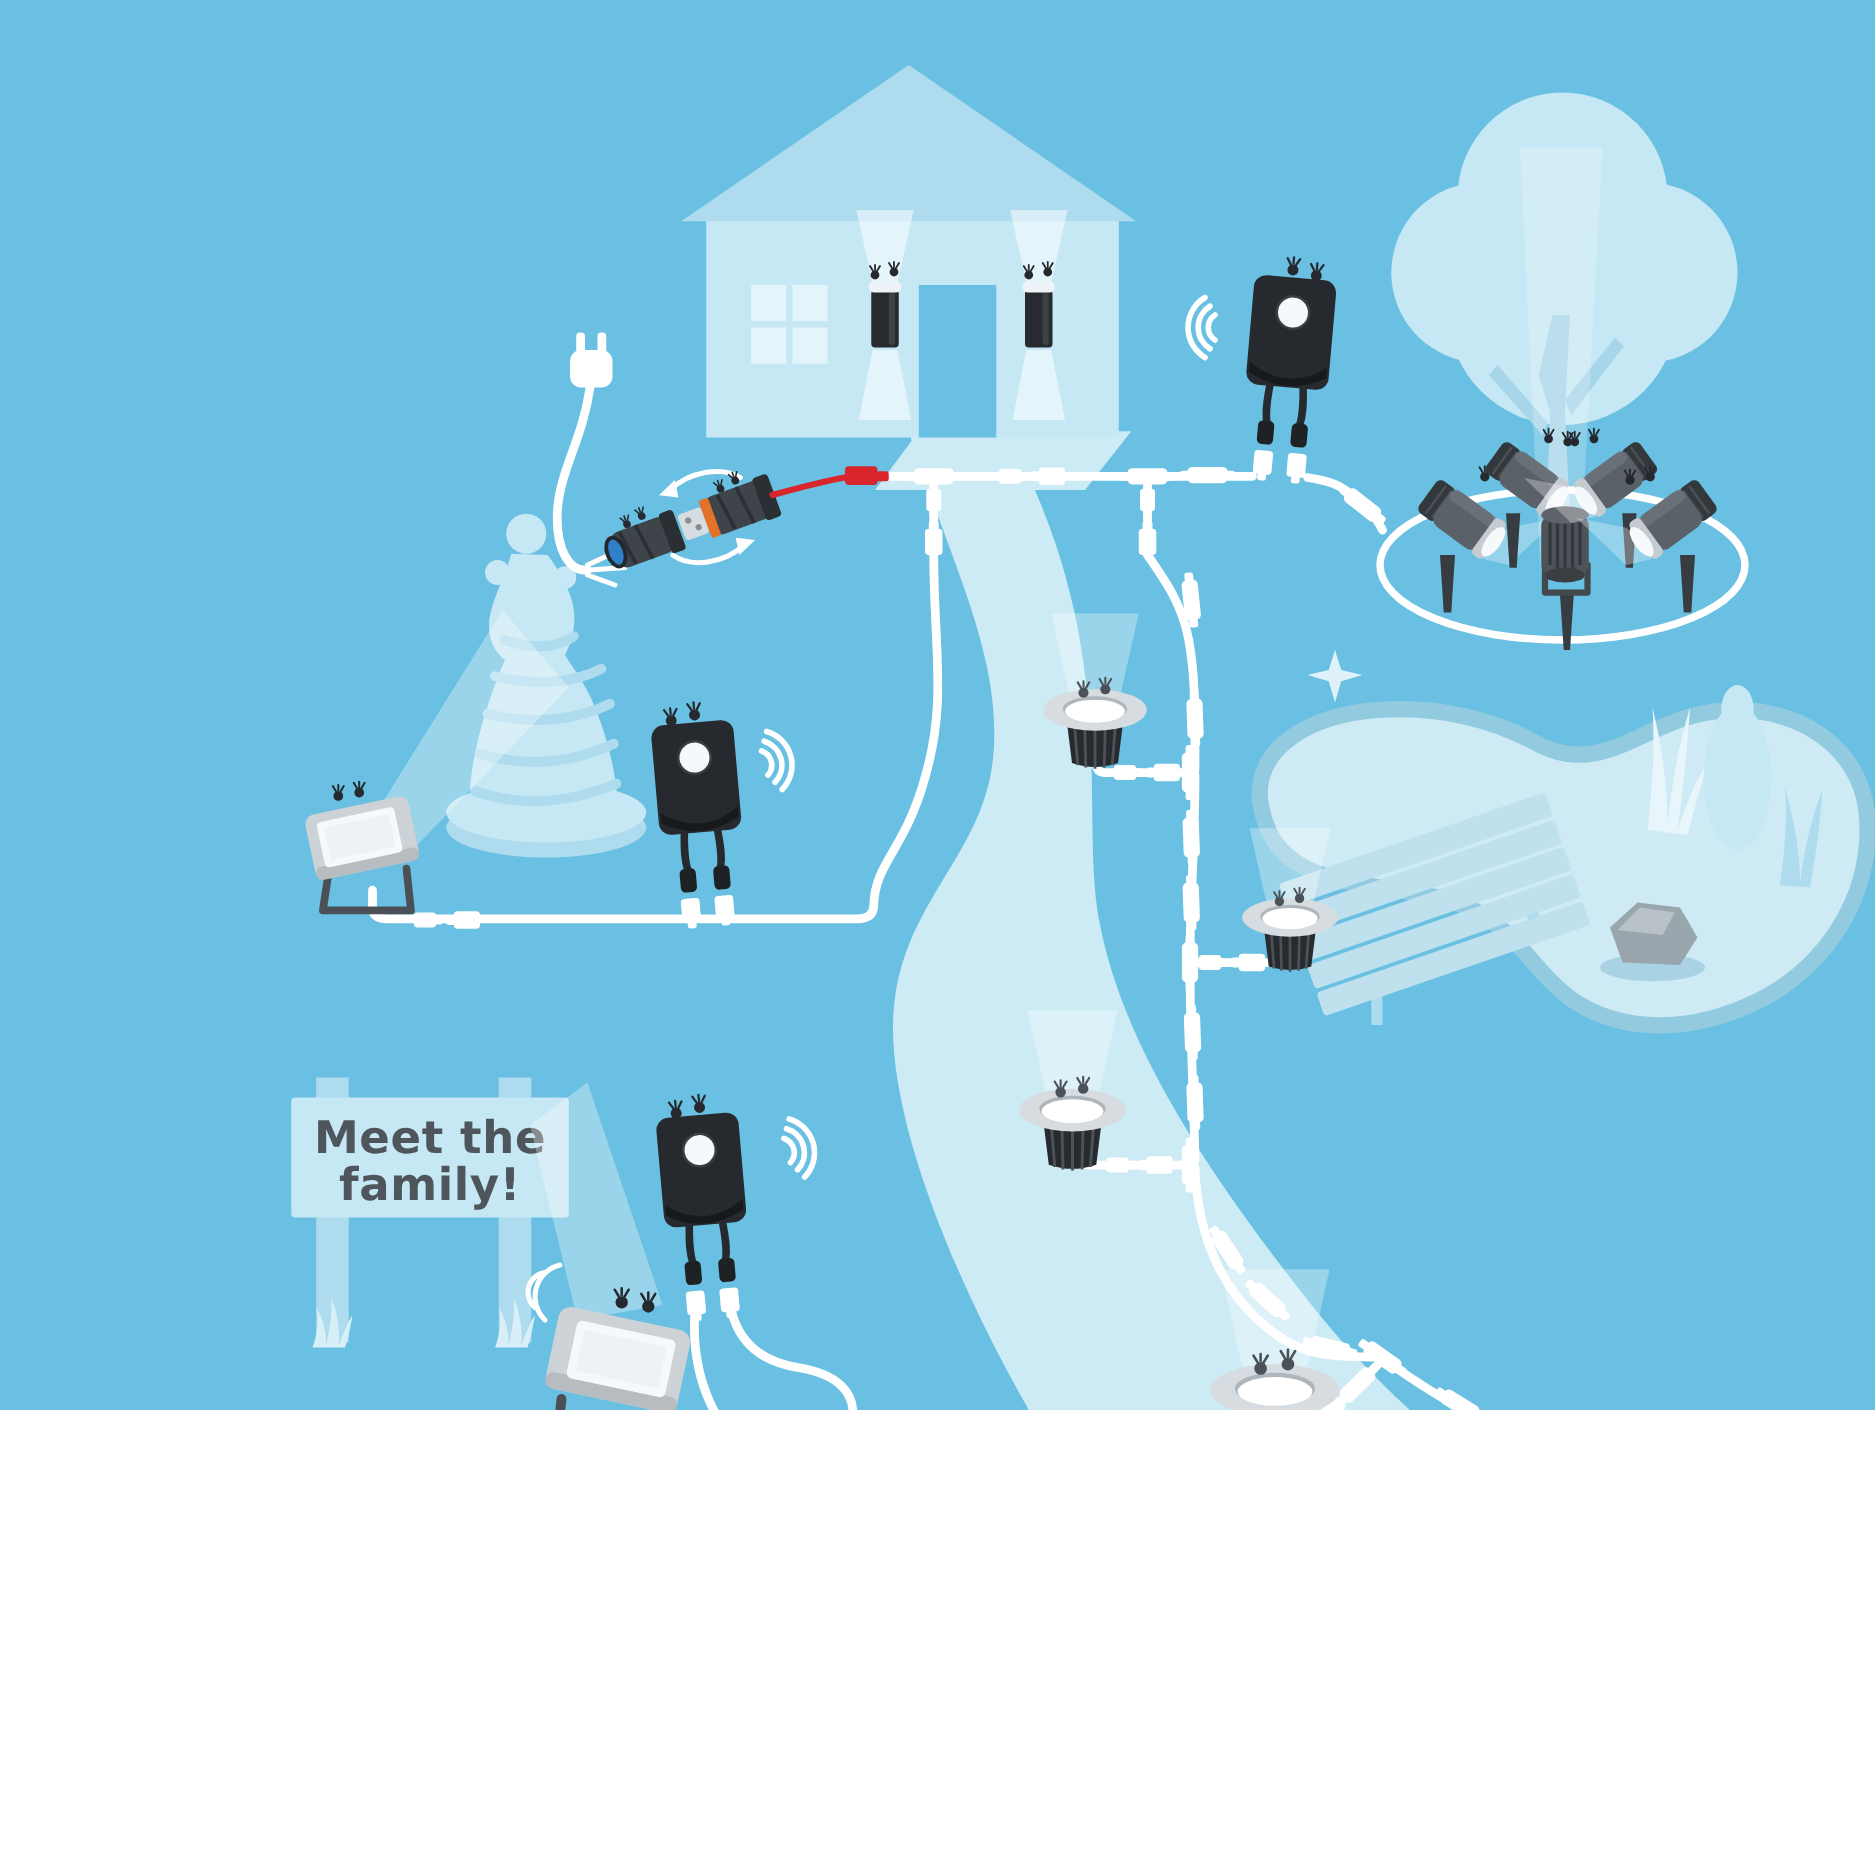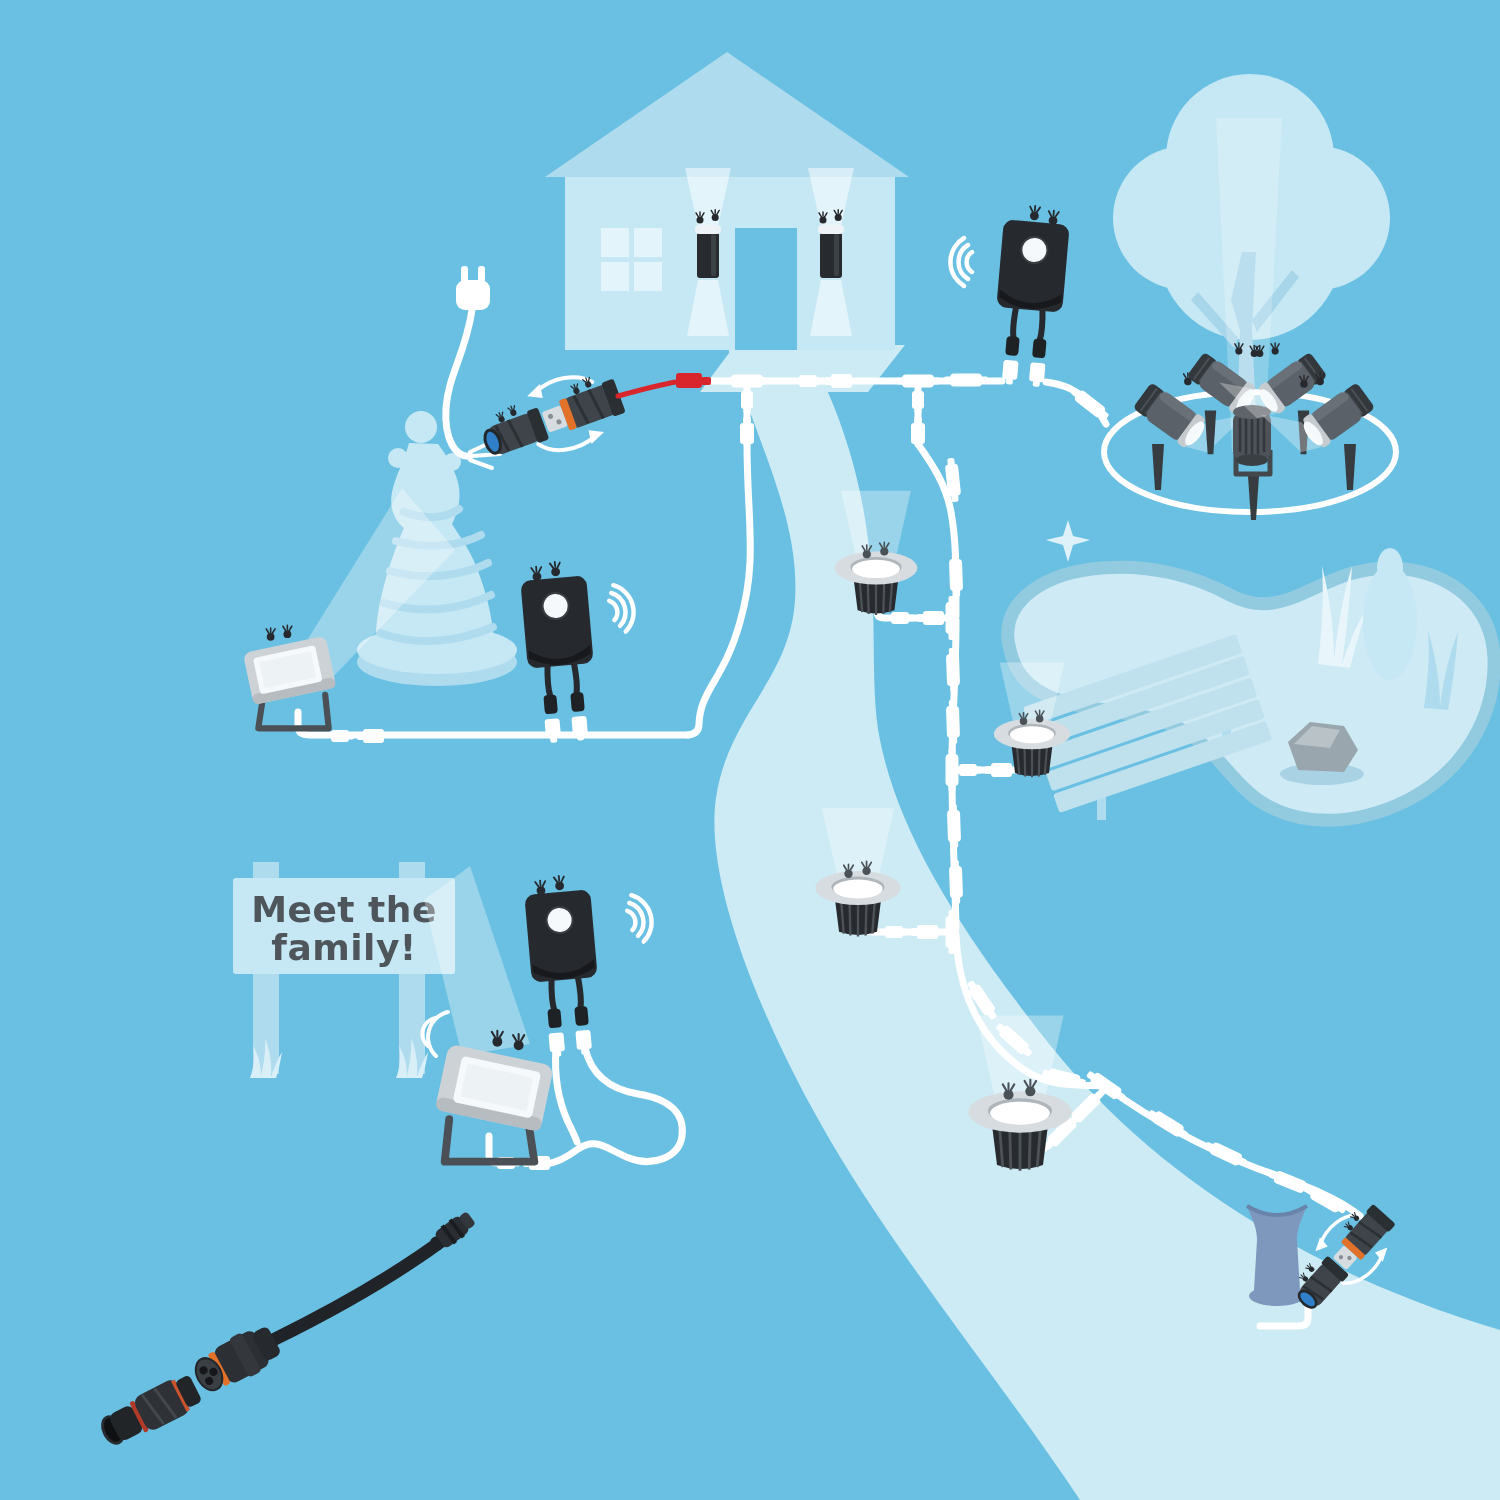--- a/index.html
+++ b/index.html
@@ -1,16 +1,16 @@
 <!DOCTYPE html>
 <html style="--bg: #69C0E2; --light1: #C6E8F4; --light2: #AEDBEE; --light3: #D9EFF8; --path: #CDEBF5; --pane: #E3F4FA; --white: #FFFFFF; --deviceDark: #272B2F; --deviceMid: #3E4449; --deviceGray: #5A6168; --silver: #D7DCE0; --panel: #F6F9FB; --red: #D8262C; --orange: #E2712A; --lensBlue: #2F80C8; --bollard: #7E97BD; --text: #4E565C; --trunk: #A7D5E9; --water: #CDEAF5; --pondRim: #92CBE0; --rock: #99A6AD; --rockLight: #B9C2C7; --dock: #BEE1ED; --cableDark: #202327;"><head>
 <meta charset="utf-8">
 <style>
   html,body{margin:0;padding:0;background:#fff;}
-  .scene{width:1500px;height:1500px;position:relative;overflow:hidden;font-family:"DejaVu Sans","Liberation Sans",sans-serif;text-align:center;}
+  .scene{width:1500px;height:1128px;position:relative;overflow:hidden;font-family:"DejaVu Sans","Liberation Sans",sans-serif;text-align:center;}
   svg{display:block;}
   .cable{stroke:var(--white);stroke-width:7;fill:none;stroke-linecap:round;stroke-linejoin:round;}
   .cablethin{stroke:var(--white);stroke-width:4;fill:none;stroke-linecap:round;}
   .redcable{stroke:var(--red);stroke-width:5;fill:none;stroke-linecap:round;}
   .darkcable{stroke:var(--cableDark);stroke-width:13;fill:none;stroke-linecap:round;}
   .legcable{stroke:#26292D;stroke-width:6;fill:none;stroke-linecap:round;}
   .beam{fill:var(--white);opacity:.32;}
   .beam2{fill:var(--white);opacity:.5;}
   .beam3{fill:var(--white);opacity:.22;}
   .conn{fill:var(--white);}

